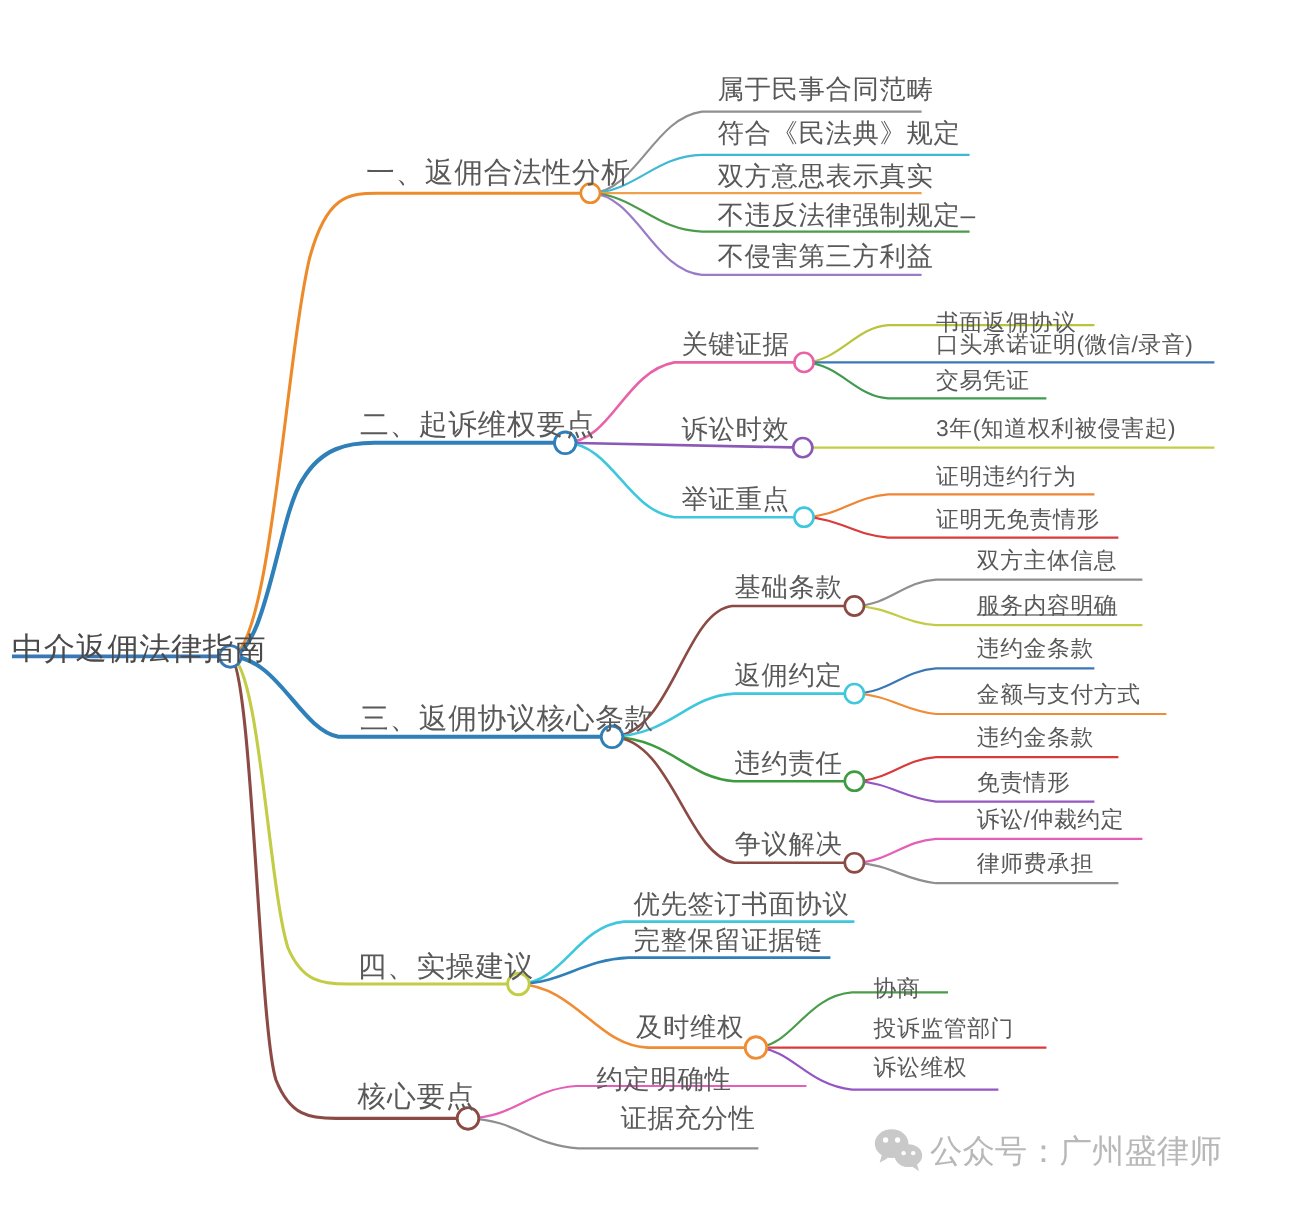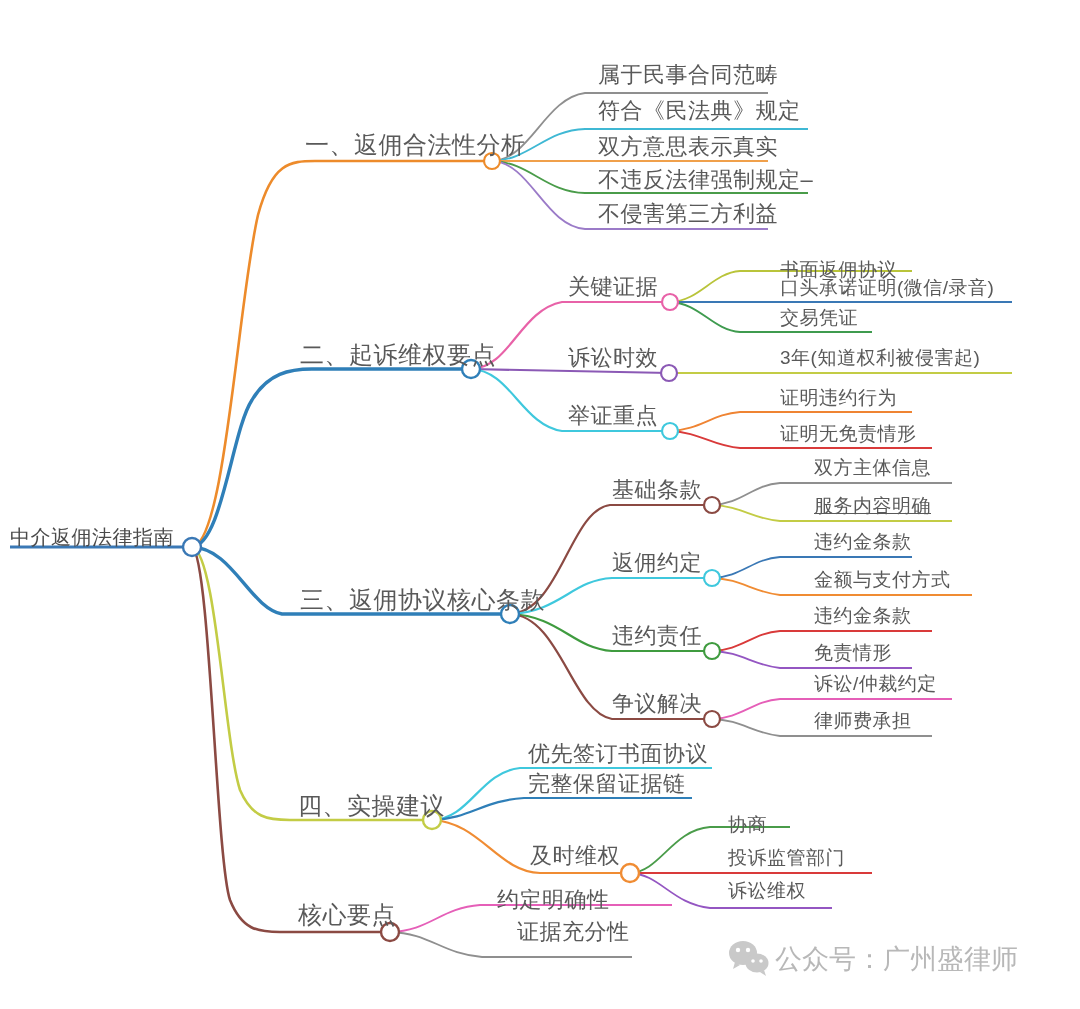--- a/index.html
+++ b/index.html
@@ -28,21 +28,21 @@
     height: 1009px;
   }
   .node-label {
     position: absolute;
     color: #595959;
     white-space: nowrap;
     line-height: 1;
     letter-spacing: 0.5px;
   }
   .lvl-root {
-    font-size: 20px;
+    font-size: 26px;
     color: #4a4a4a;
   }
   .lvl-1 {
     font-size: 24px;
   }
   .lvl-2 {
     font-size: 22px;
   }
   .lvl-3 {
     font-size: 19px;

